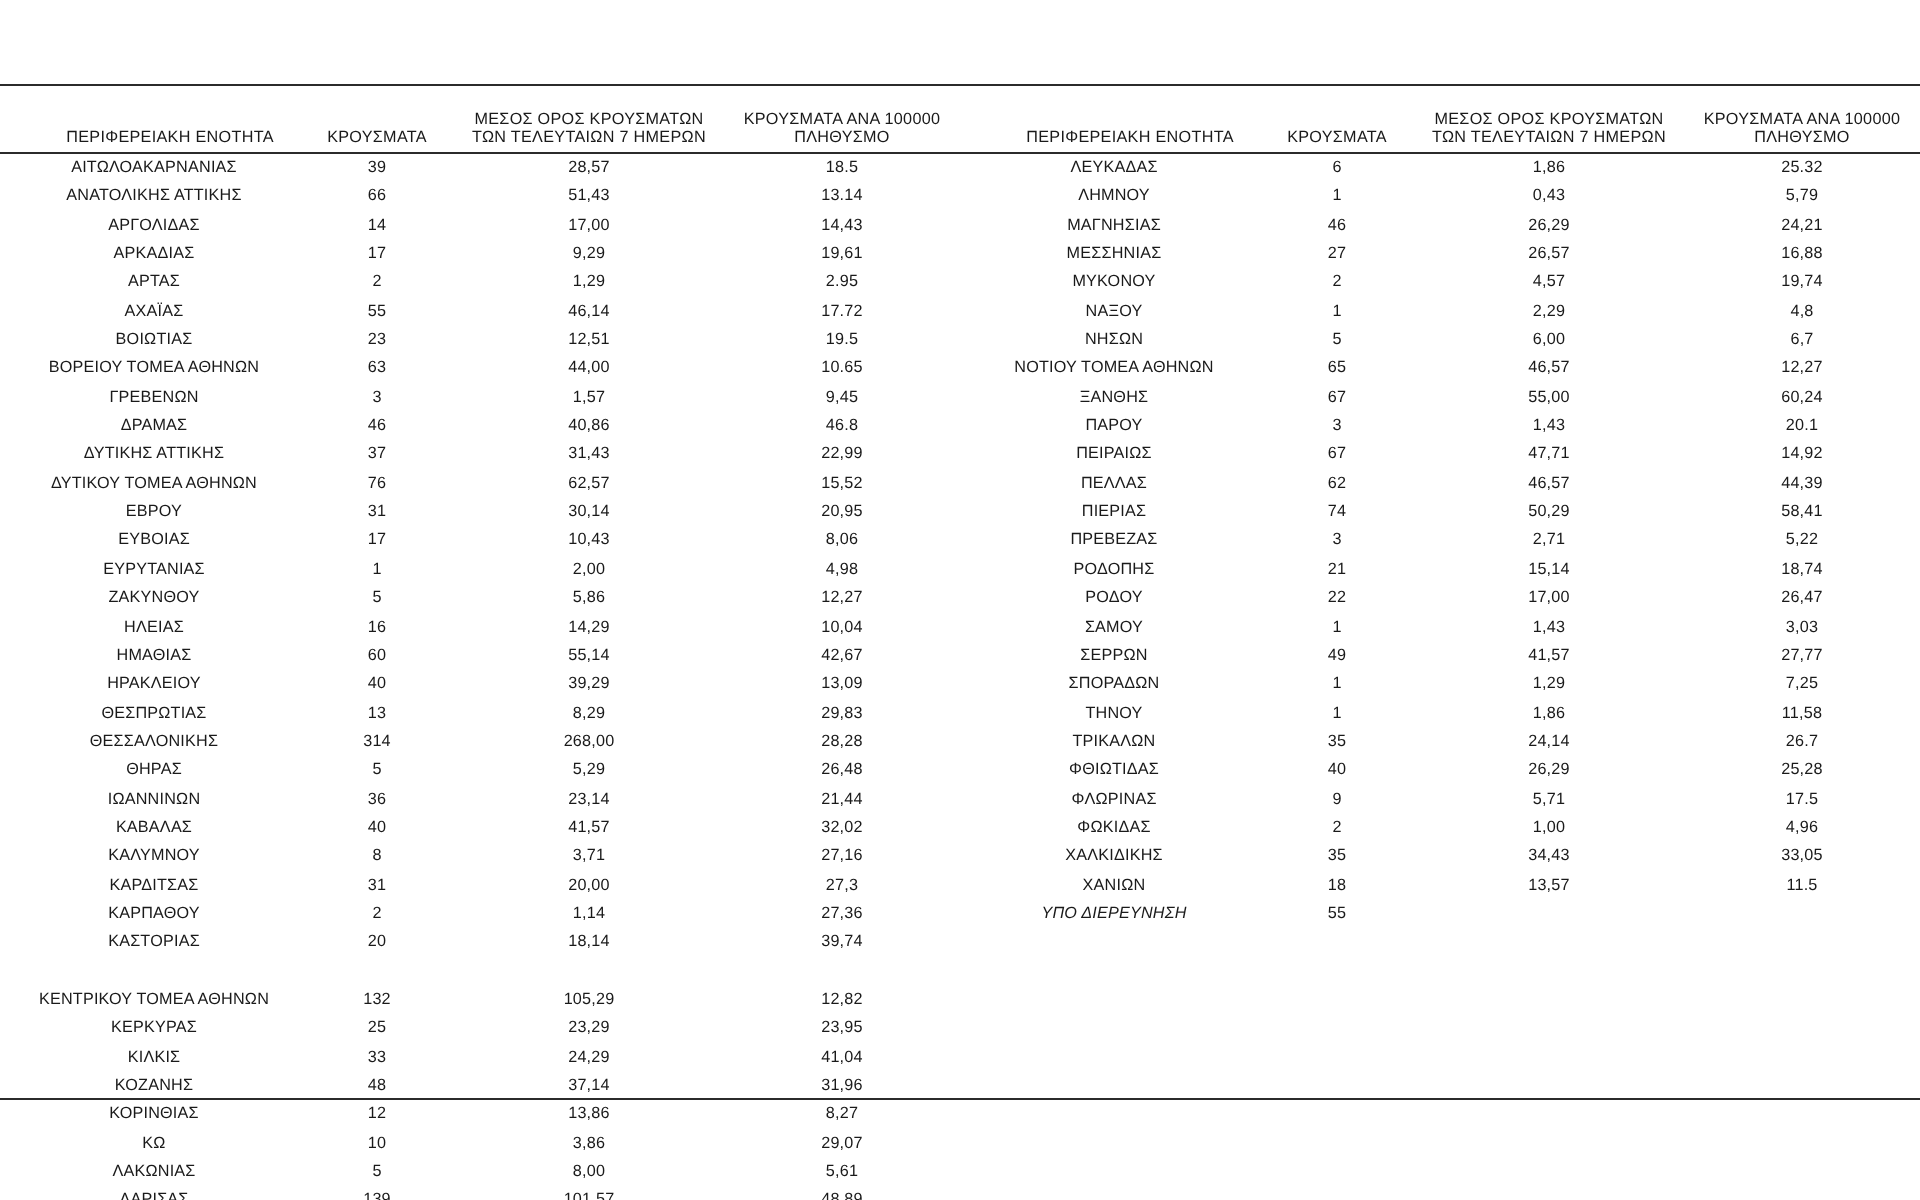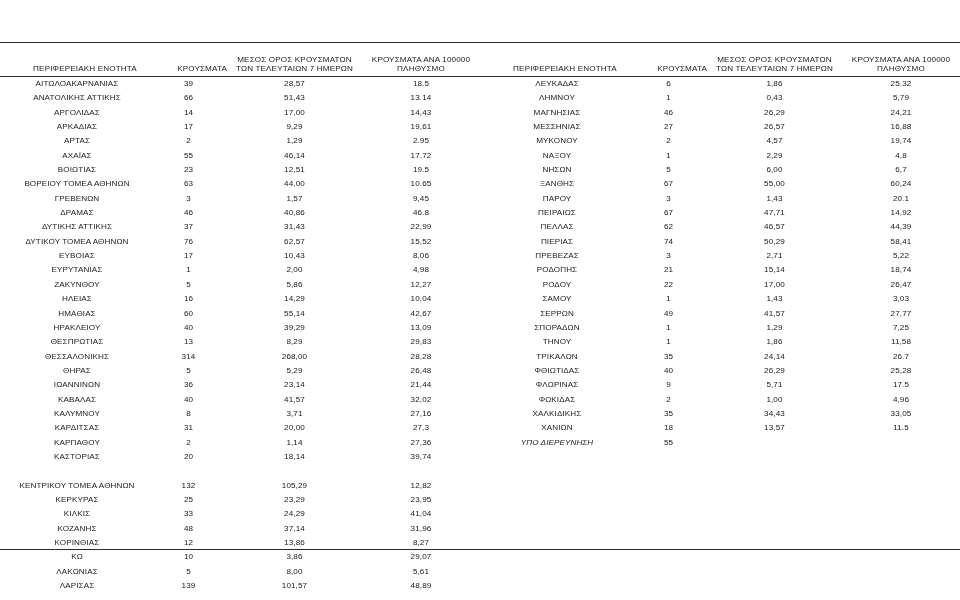--- a/index.html
+++ b/index.html
@@ -56,21 +56,21 @@
     padding: 0 0 3px 0;
     letter-spacing: 0.15px;
     color: #1a1a1a;
   }
   thead tr.hdr-row th {
     border-top: 1.3px solid #2b2b2b;
     border-bottom: 1.3px solid #2b2b2b;
     height: 30px;
   }
   th.h-name  { text-align: center; padding-left: 20px; }
-  th.h-cases { text-align: right; }
+  th.h-cases { text-align: center; }
   th.h-avg   { text-align: center; }
   th.h-per   { text-align: center; margin-top: 48px; }
 
   .hdr-line2 { display: block; }
 
   tbody td {
     padding: 0;
     height: 14.35px;
     line-height: 14.35px;
     font-size: 8.1px;
@@ -196,20 +196,26 @@
               <td class="d-avg">31,43</td>
               <td class="d-per">22,99</td>
             </tr>
             <tr class="">
               <td class="d-name">ΔΥΤΙΚΟΥ ΤΟΜΕΑ ΑΘΗΝΩΝ</td>
               <td class="d-cases">76</td>
               <td class="d-avg">62,57</td>
               <td class="d-per">15,52</td>
             </tr>
             <tr class="">
+              <td class="d-name">ΕΒΡΟΥ</td>
+              <td class="d-cases">31</td>
+              <td class="d-avg">30,14</td>
+              <td class="d-per">20,95</td>
+            </tr>
+            <tr class="">
               <td class="d-name">ΕΥΒΟΙΑΣ</td>
               <td class="d-cases">17</td>
               <td class="d-avg">10,43</td>
               <td class="d-per">8,06</td>
             </tr>
             <tr class="">
               <td class="d-name">ΕΥΡΥΤΑΝΙΑΣ</td>
               <td class="d-cases">1</td>
               <td class="d-avg">2,00</td>
               <td class="d-per">4,98</td>
@@ -409,20 +415,26 @@
               <td class="d-avg">2,29</td>
               <td class="d-per">4,8</td>
             </tr>
             <tr class="">
               <td class="d-name">ΝΗΣΩΝ</td>
               <td class="d-cases">5</td>
               <td class="d-avg">6,00</td>
               <td class="d-per">6,7</td>
             </tr>
             <tr class="">
+              <td class="d-name">ΝΟΤΙΟΥ ΤΟΜΕΑ ΑΘΗΝΩΝ</td>
+              <td class="d-cases">65</td>
+              <td class="d-avg">46,57</td>
+              <td class="d-per">12,27</td>
+            </tr>
+            <tr class="">
               <td class="d-name">ΞΑΝΘΗΣ</td>
               <td class="d-cases">67</td>
               <td class="d-avg">55,00</td>
               <td class="d-per">60,24</td>
             </tr>
             <tr class="">
               <td class="d-name">ΠΑΡΟΥ</td>
               <td class="d-cases">3</td>
               <td class="d-avg">1,43</td>
               <td class="d-per">20.1</td>

